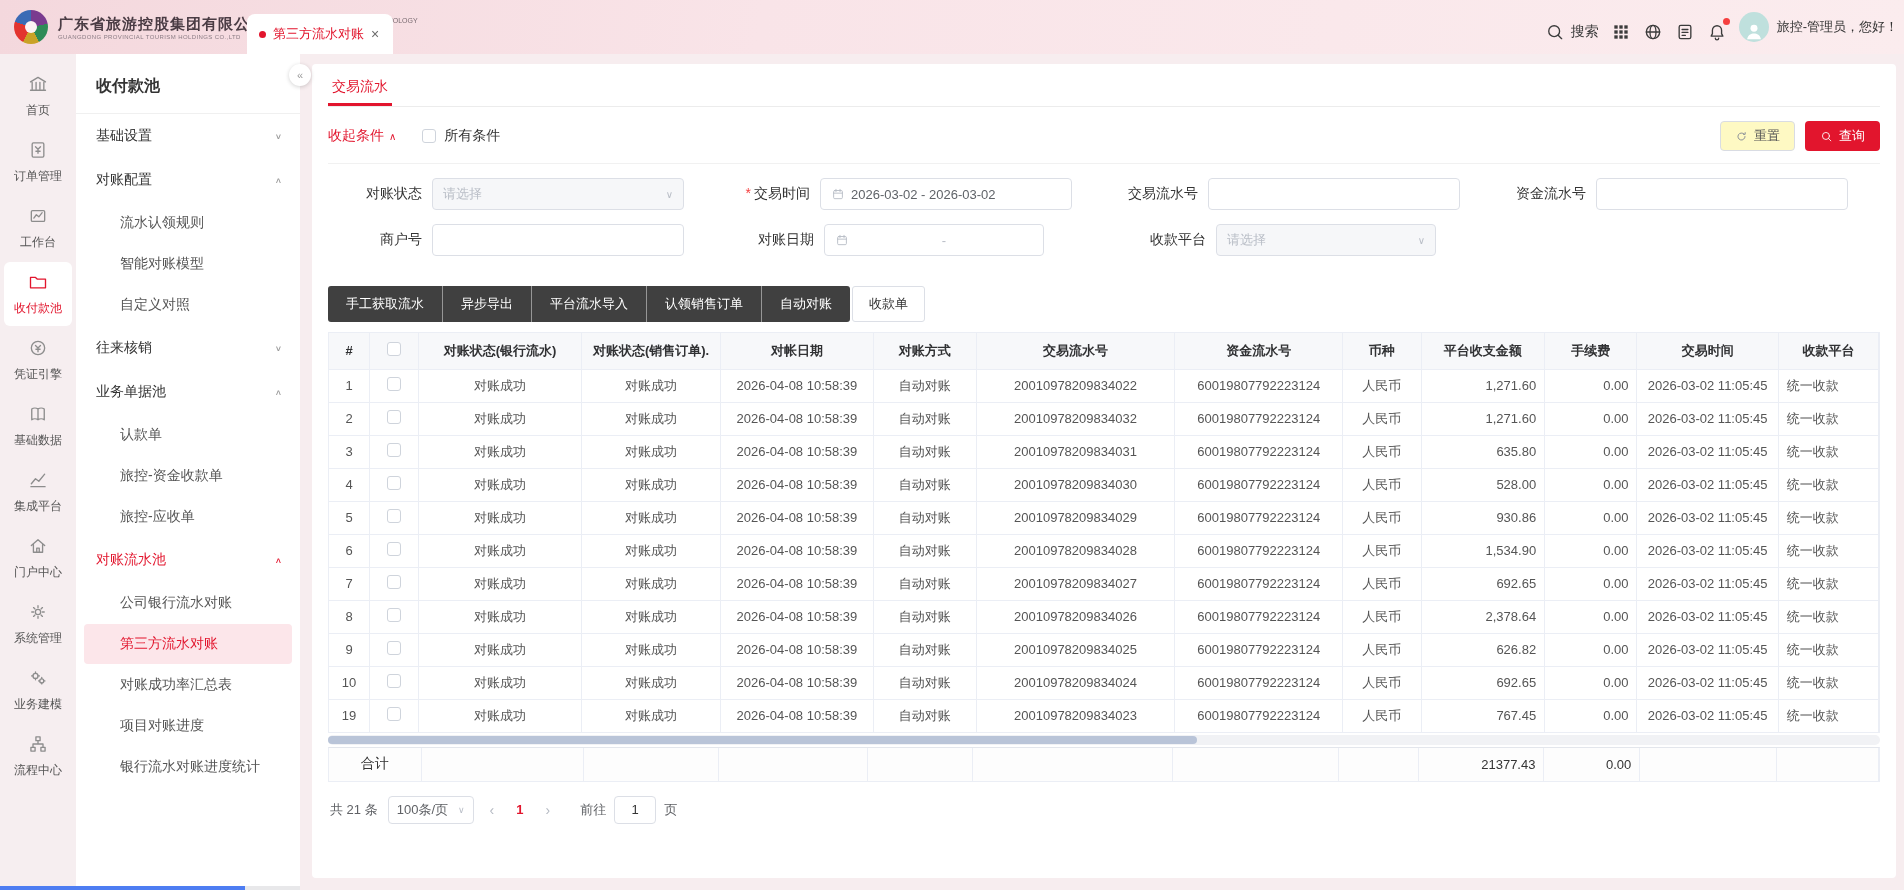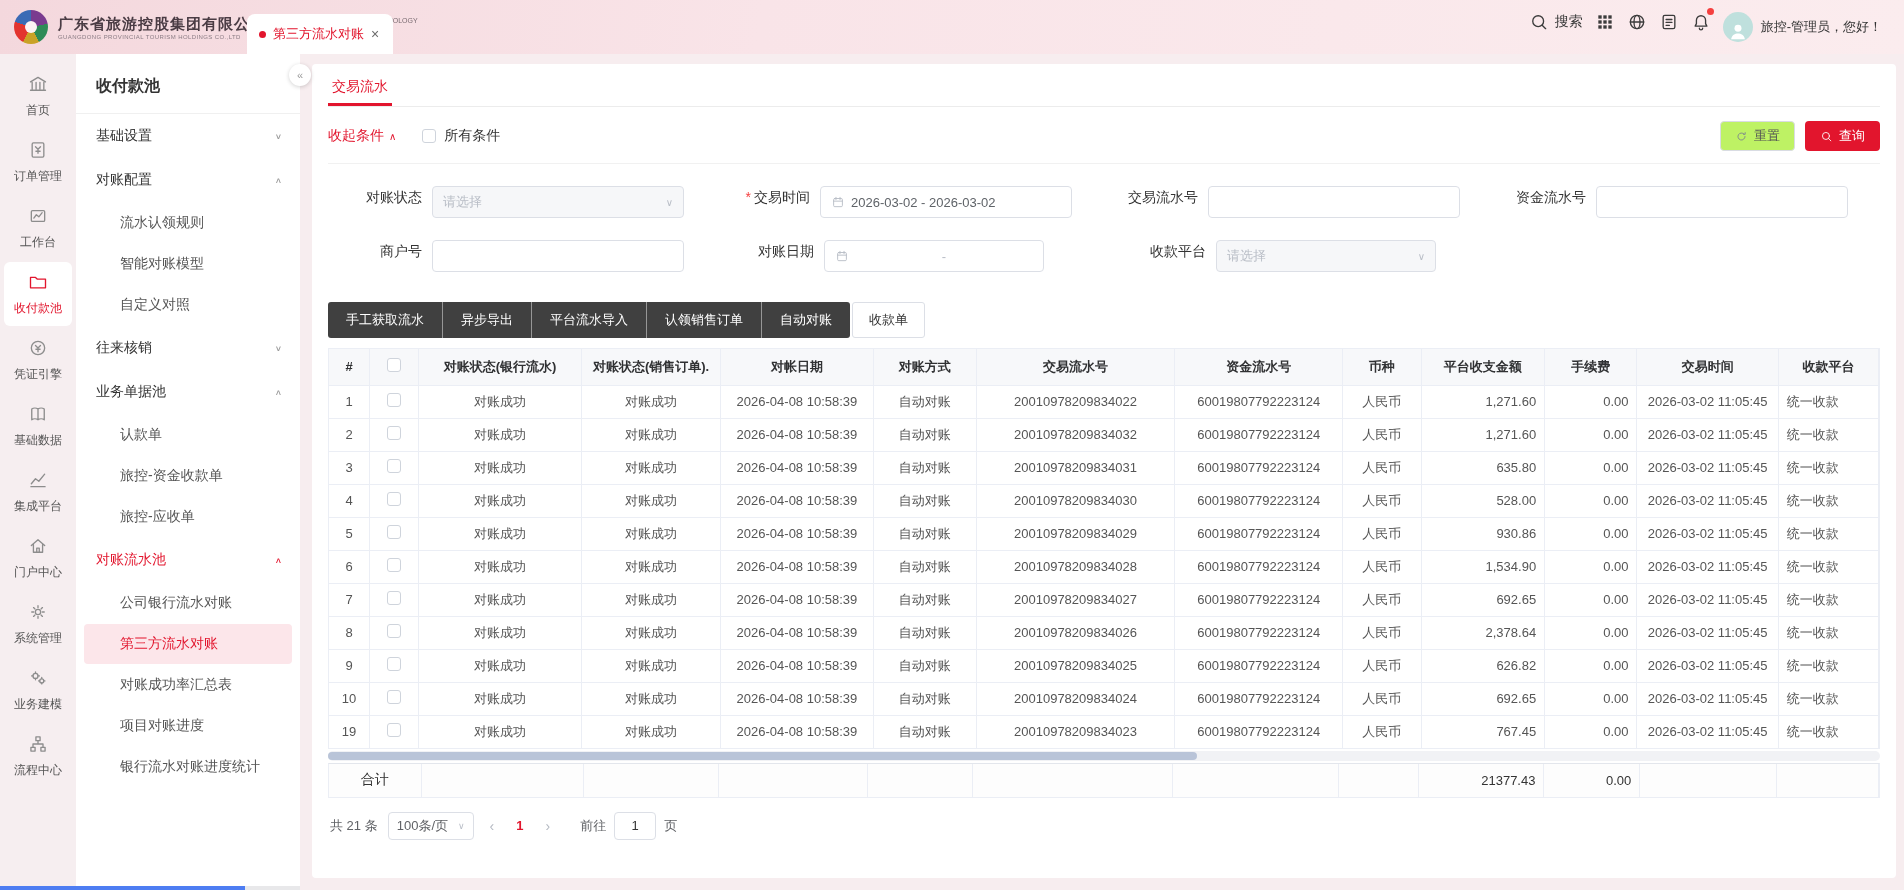--- a/index.html
+++ b/index.html
@@ -22,21 +22,21 @@
   .tech-text { display:flex; flex-direction:column; line-height:1.1; }
   .tech-text .t1 { font-size:7px; color:#7a6c72; }
   .tech-text .t2 { font-size:12px; font-weight:bold; color:#4a3c44; letter-spacing:2px; }
 
   .win-tab { position:absolute; left:247px; bottom:0; height:40px; width:146px; background:#fff;
     border-radius:8px 8px 0 0; display:flex; align-items:center; gap:7px; padding:0 12px; }
   .win-tab .dot { width:7px; height:7px; border-radius:50%; background:#e2152d; }
   .win-tab .lbl { color:#e2152d; font-size:13px; }
   .win-tab .x { color:#6b6b6b; font-size:14px; cursor:pointer; }
 
-  .top-actions { margin-left:auto; display:flex; align-items:flex-start; gap:12px; padding-right:22px; }
+  .top-actions { margin-left:auto; display:flex; align-items:flex-end; gap:12px; padding-right:6px; }
   .ta-ico { width:20px; height:20px; color:#3b3b3b; position:relative; display:inline-flex; }
   .ta-ico svg { width:100%; height:100%; }
   .search-group { display:flex; align-items:center; gap:6px; color:#3b3b3b; font-size:14px; }
   .bell-wrap { position:relative; }
   .bell-wrap .badge { position:absolute; top:-4px; right:-3px; width:7px; height:7px; background:#f53f3f; border-radius:50%; }
   .user-group { display:flex; align-items:center; gap:8px; }
   .avatar { width:30px; height:30px; border-radius:50%; background:#bfe0dd; display:flex; align-items:flex-end; justify-content:center; overflow:hidden; }
   .avatar svg { width:22px; height:22px; }
   .greeting { font-size:13px; color:#333; }
 
@@ -72,29 +72,29 @@
   .page-tab { padding:14px 4px 10px; color:#e2152d; font-size:14px; position:relative; cursor:pointer; }
   .page-tab::after { content:""; position:absolute; left:0; right:0; bottom:0; height:3px; background:#e2152d; }
 
   .filter-head { display:flex; align-items:center; padding:14px 0 12px; border-bottom:1px solid #f1f1f1; }
   .collapse-link { color:#e2152d; font-size:14px; cursor:pointer; display:flex; gap:5px; align-items:center; }
   .chk { width:14px; height:14px; border:1px solid #cfd4dc; border-radius:3px; background:#fff; display:inline-block; cursor:pointer; }
   .all-cond { display:flex; align-items:center; gap:8px; margin-left:26px; font-size:14px; color:#333; }
   .head-btns { margin-left:auto; display:flex; gap:10px; }
   .btn { height:30px; border-radius:4px; display:inline-flex; align-items:center; gap:6px; padding:0 14px; font-size:13px; cursor:pointer; border:1px solid transparent; }
   .btn svg { width:13px; height:13px; }
-  .btn.ghost { background:#bef264; border-color:#d9dce3; color:#555; }
+  .btn.ghost { background:#fef9c3; border-color:#d9dce3; color:#555; }
   .btn.primary { background:#e2152d; color:#fff; }
 
   .filter-grid { padding:14px 0 6px; }
   .f-row { display:flex; margin-bottom:14px; }
   .f-item { display:flex; align-items:center; width:392px; }
   .f-item label { width:104px; text-align:right; padding-right:10px; font-size:14px; color:#333; flex-shrink:0; }
   .f-item .req { color:#f53f3f; margin-right:3px; }
-  .ctl { height:32px; border:1px solid #dcdfe6; border-radius:4px; display:flex; align-items:center; padding:0 10px; gap:6px; flex:1; max-width:252px; background:#fff;margin-top:8px; }
+  .ctl { height:32px; border:1px solid #dcdfe6; border-radius:4px; display:flex; align-items:center; padding:0 10px; gap:6px; flex:1; max-width:252px; background:#fff; }
   .ctl.sel { background:#f6f7f9; justify-content:space-between; cursor:pointer; }
   .ctl .ph { color:#b8bdc6; font-size:13px; }
   .ctl .car { color:#b8bdc6; font-size:10px; }
   .ctl.date { color:#5f6368; font-size:13px; }
   .ctl.date svg { width:14px; height:14px; color:#b8bdc6; flex-shrink:0; }
   .ctl input { border:none; outline:none; width:100%; font-size:13px; color:#333; font-family:inherit; background:transparent; }
   .ctl.date .mid { flex:1; text-align:center; color:#b8bdc6; }
 
   
   .toolbar { display:flex; align-items:center; padding:10px 0 10px; gap:0; }

